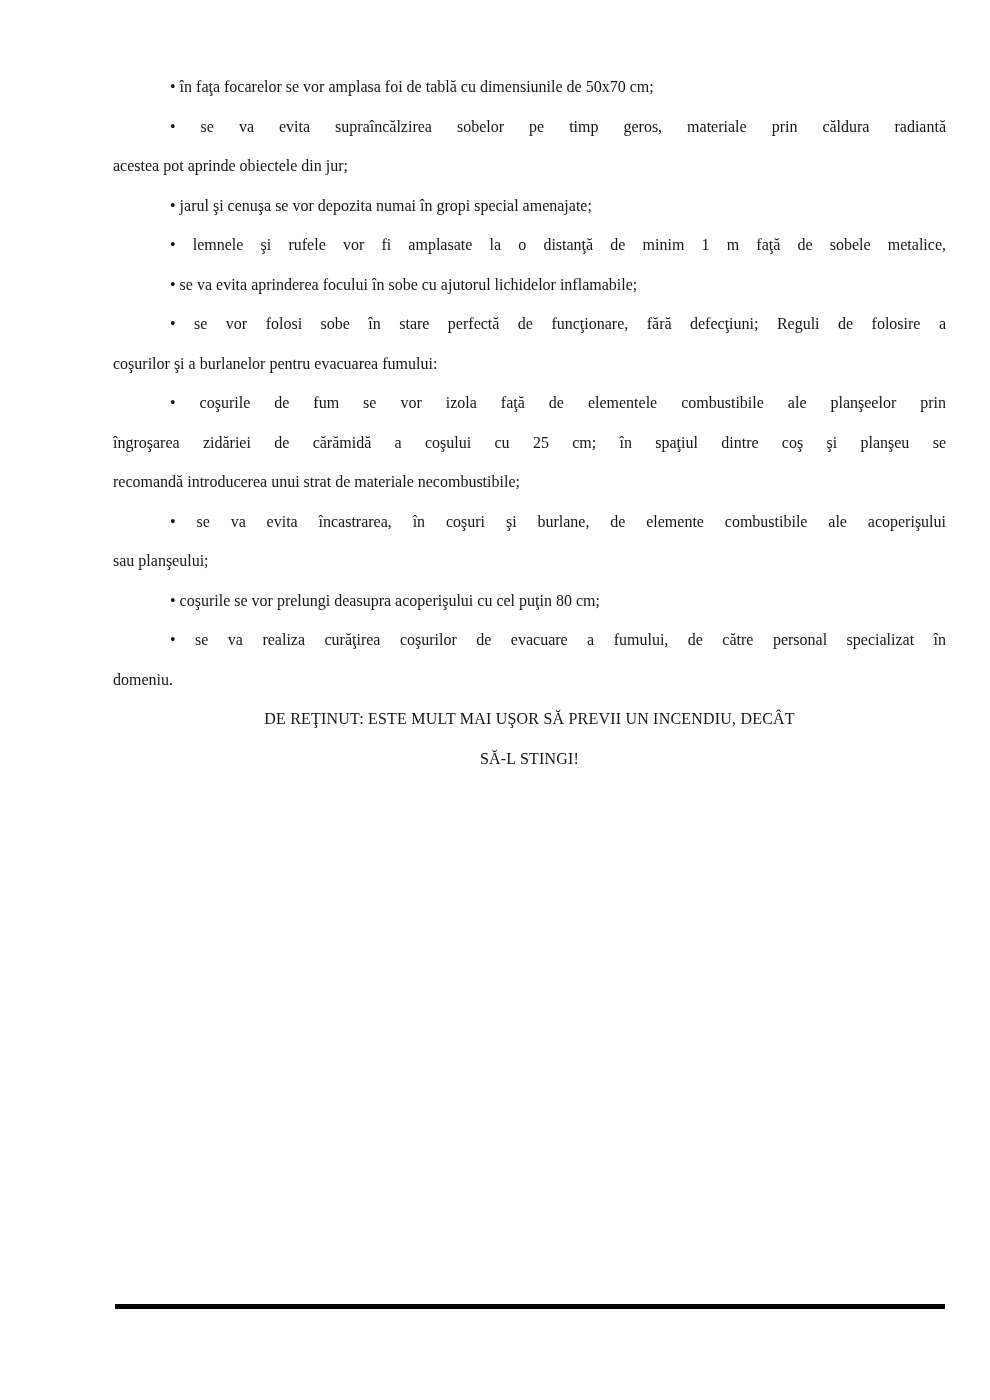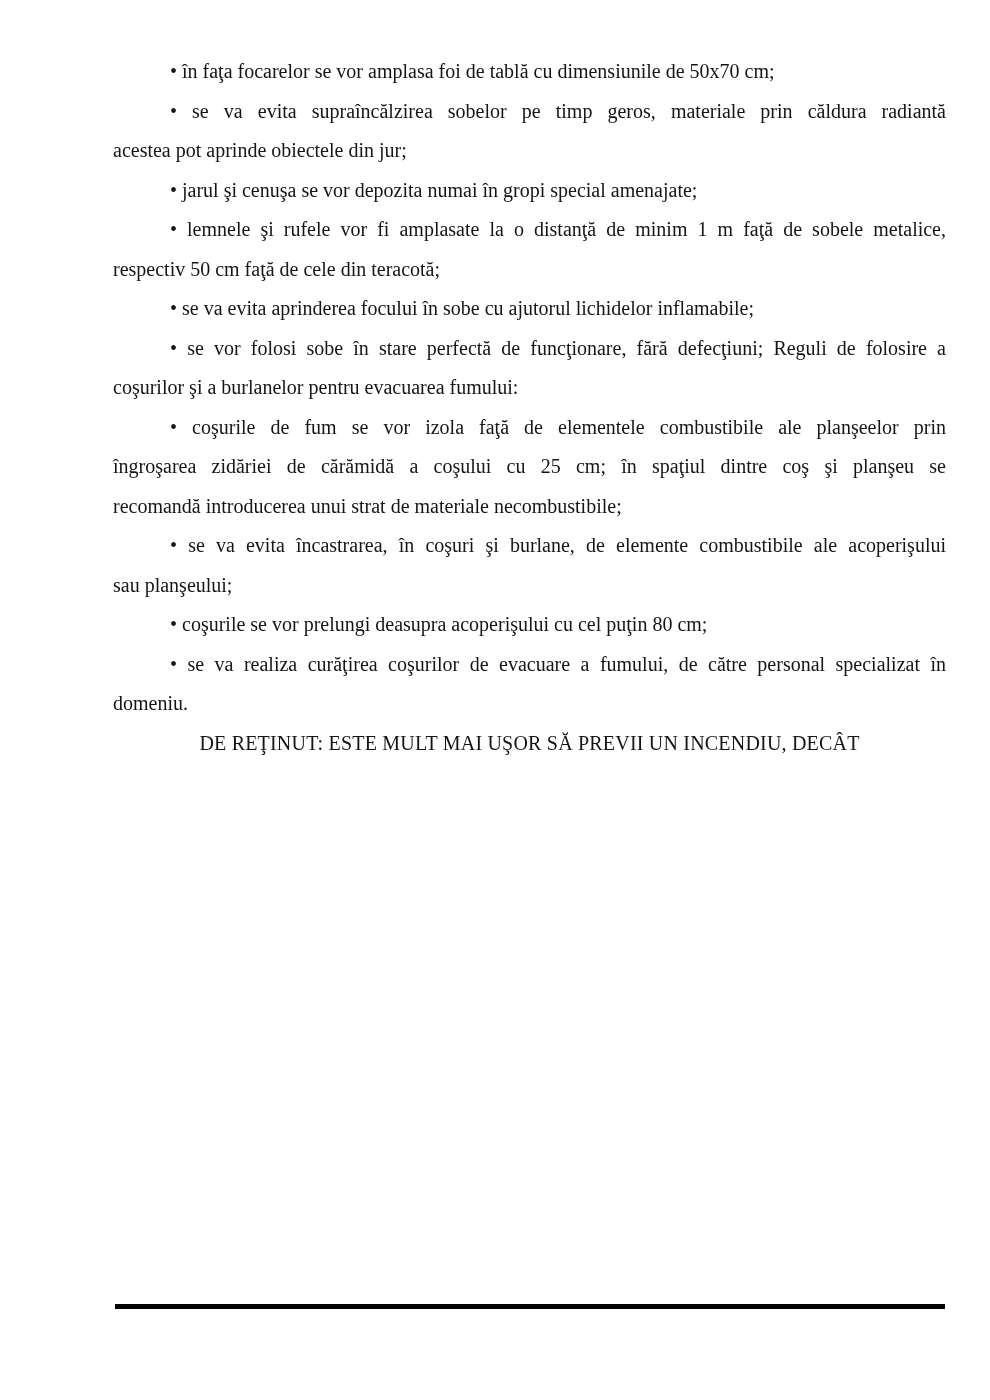--- a/index.html
+++ b/index.html
@@ -14,23 +14,23 @@
     position: relative;
     width: 990px;
     height: 1400px;
     background: #ffffff;
     font-family: "Liberation Serif", "DejaVu Serif", serif;
     color: #151515;
   }
   .doc {
     position: absolute;
     left: 113px;
-    top: 52px;
+    top: 67px;
     width: 833px;
-    font-size: 20px;
+    font-size: 16px;
     line-height: 39.5px;
   }
   .para { margin: 0; padding: 0; }
   .line { display: block; text-align: left; white-space: normal; }
   .line.first { text-indent: 57px; }
   .line.jf {
     text-align: justify;
     text-align-last: justify;
   }
   .heading { margin: 0; padding: 0; }
@@ -64,21 +64,20 @@
       <span class="line first jf">• se va evita supraîncălzirea sobelor pe timp geros, materiale prin căldura radiantă</span>
       <span class="line">acestea pot aprinde obiectele din jur;</span>
     </p>
 
     <p class="para">
       <span class="line first">• jarul şi cenuşa se vor depozita numai în gropi special amenajate;</span>
     </p>
 
     <p class="para">
       <span class="line first jf">• lemnele şi rufele vor fi amplasate la o distanţă de minim 1 m faţă de sobele metalice,</span>
-      <span class="line">respectiv 50 cm faţă de cele din teracotă;</span>
     </p>
 
 
     <p class="para">
       <span class="line first">• se va evita aprinderea focului în sobe cu ajutorul lichidelor inflamabile;</span>
     </p>
 
     <p class="para">
       <span class="line first jf">• se vor folosi sobe în stare perfectă de funcţionare, fără defecţiuni; Reguli de folosire a</span>
       <span class="line">coşurilor şi a burlanelor pentru evacuarea fumului:</span>
@@ -99,19 +98,20 @@
       <span class="line first">• coşurile se vor prelungi deasupra acoperişului cu cel puţin 80 cm;</span>
     </p>
 
     <p class="para">
       <span class="line first jf">• se va realiza curăţirea coşurilor de evacuare a fumului, de către personal specializat în</span>
       <span class="line">domeniu.</span>
     </p>
 
     <div class="heading">
       <span class="line">DE REŢINUT: ESTE MULT MAI UŞOR SĂ PREVII UN INCENDIU, DECÂT</span>
+      <span class="line">SĂ-L STINGI!</span>
     </div>
 
   </div>
 
   <div class="rule"></div>
 
 </div>
 
 </body></html>

